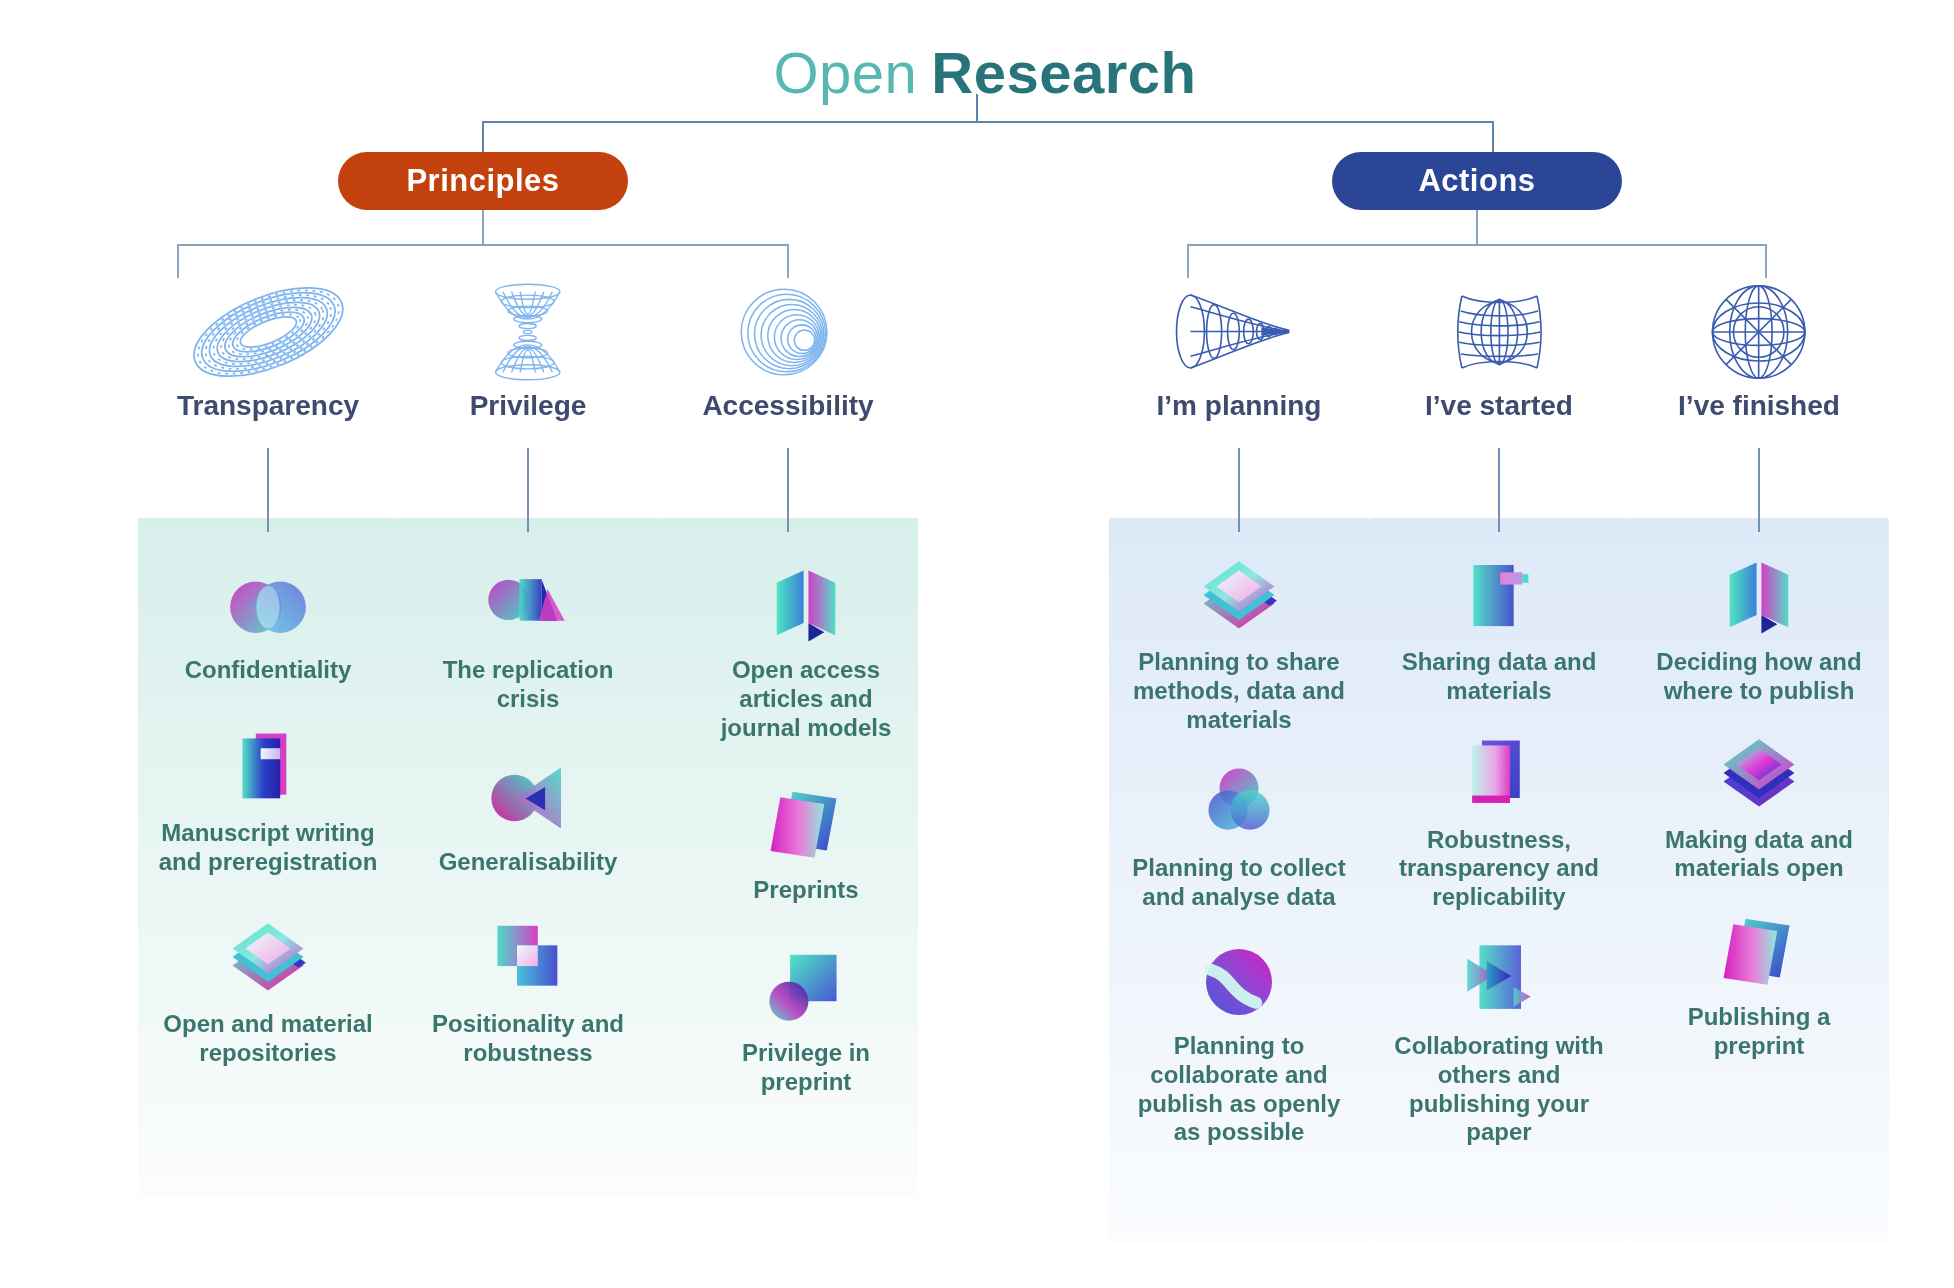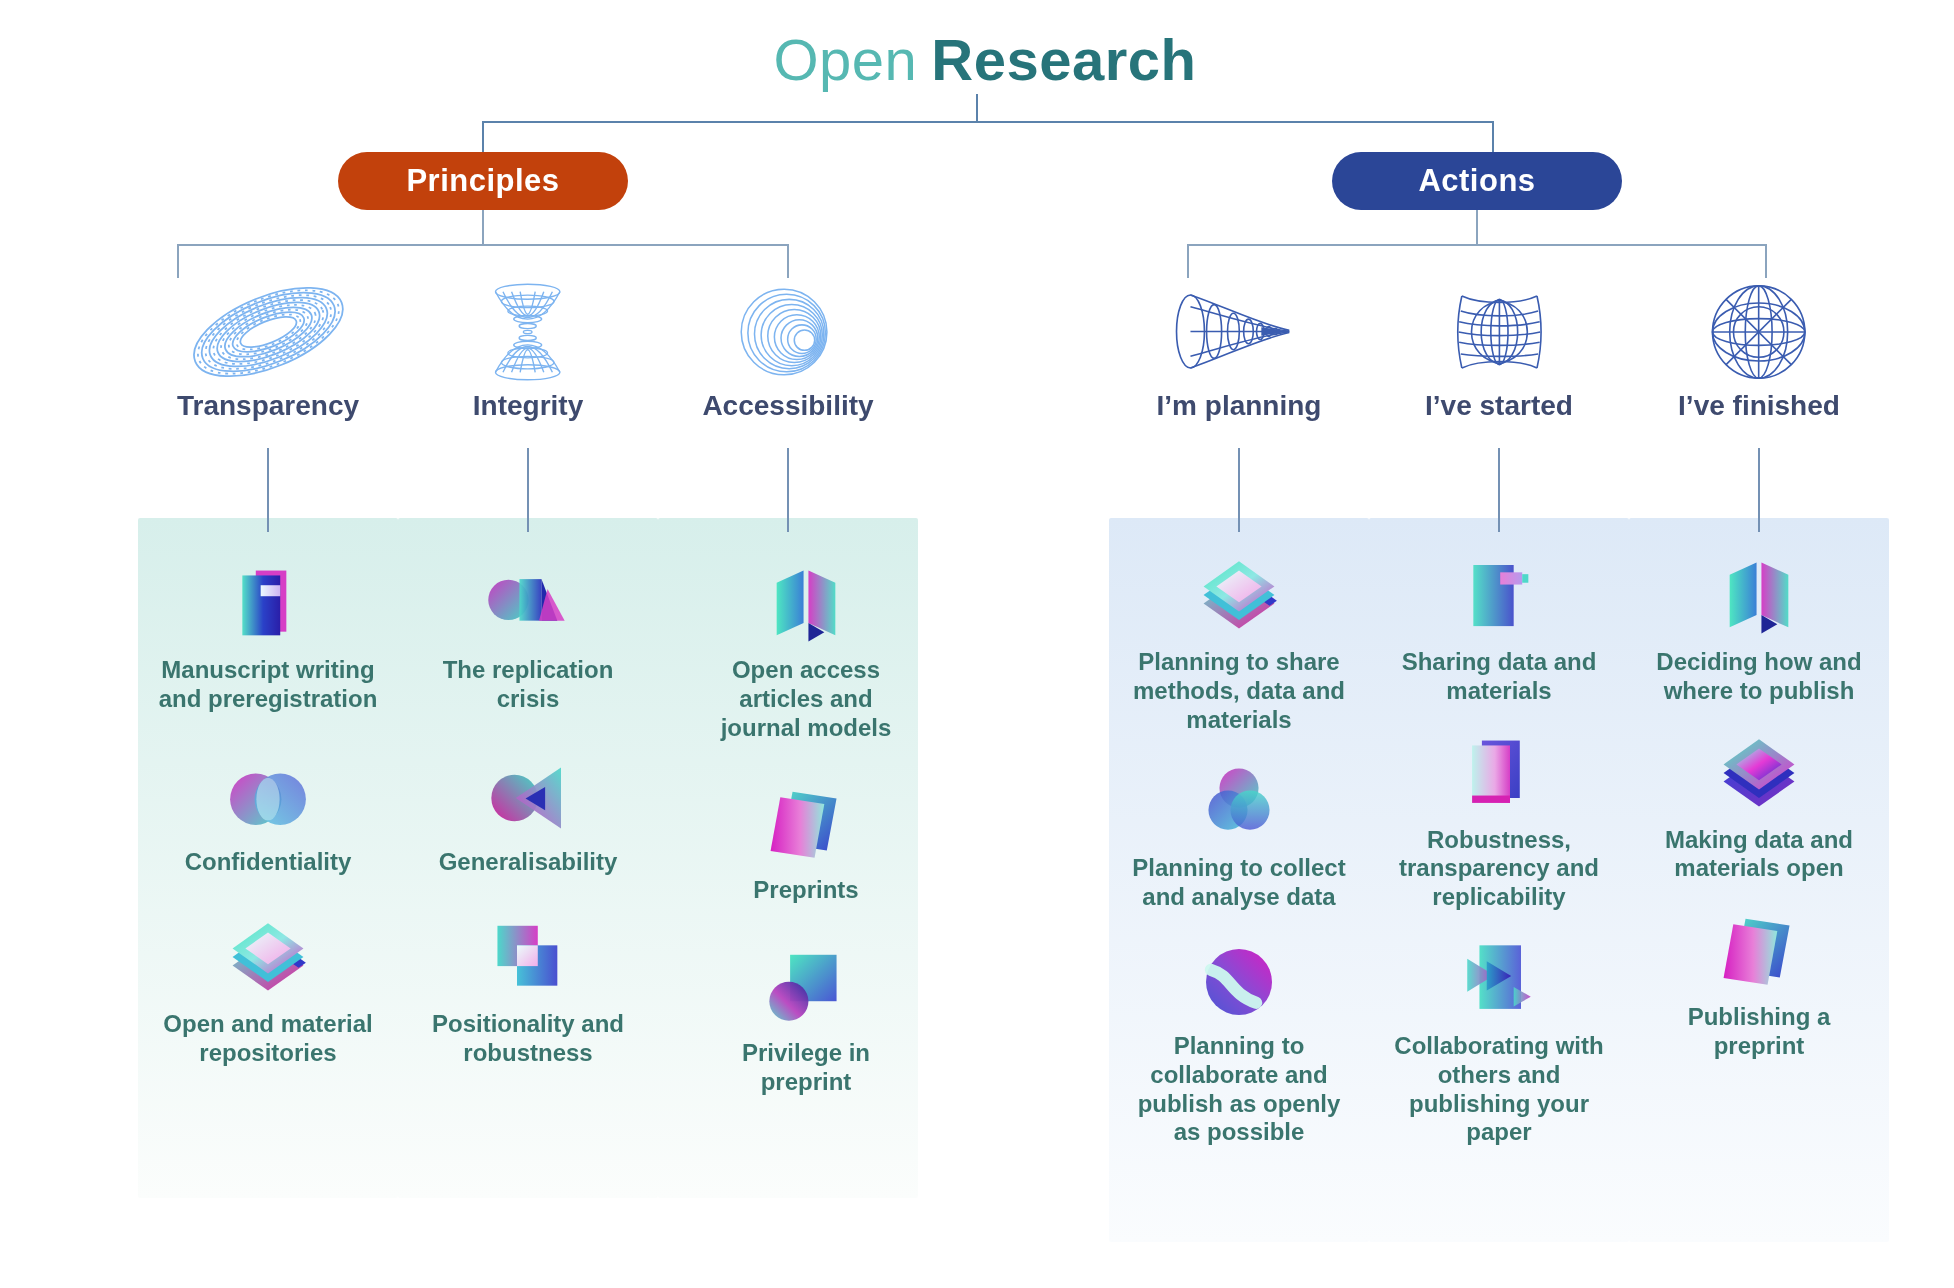--- a/index.html
+++ b/index.html
@@ -1,19 +1,19 @@
 <!DOCTYPE html>
 <html style="--title-light: #56b8b2; --title-dark: #27747a; --ctop: #5b82ab; --cgrp: #8ba4be; --stub: #7491b4; --header: #3e4a6e; --ilabel: #3a756e;"><head>
 <meta charset="utf-8">
 <style>
   html,body{margin:0;padding:0;background:#fff;}
   body{font-family:"Liberation Sans","DejaVu Sans",sans-serif;}
   .canvas{position:relative;width:1954px;height:1288px;background:#fff;overflow:hidden;}
 
-  .title{position:absolute;top:22px;left:8px;right:0;text-align:center;font-size:58px;letter-spacing:.5px;margin:4px;padding-left:8px;}
+  .title{position:absolute;top:22px;left:8px;right:0;text-align:center;font-size:58px;letter-spacing:.5px;margin:17px;padding-left:8px;}
   .t-light{color:var(--title-light);font-weight:400;margin-right:14px;}
   .t-bold{color:var(--title-dark);font-weight:700;}
 
   
   .tree-top{position:absolute;top:94px;left:0;width:100%;height:60px;}
   .tt-v{position:absolute;left:calc(50% - 1px);top:0;width:2px;height:27px;background:var(--ctop);}
   .tt-h{position:absolute;top:27px;left:24.72%;width:51.69%;height:2px;background:var(--ctop);}
   .tt-l{position:absolute;left:calc(24.72% - 1px);top:27px;width:2px;height:33px;background:var(--ctop);}
   .tt-r{position:absolute;left:calc(76.41% - 1px);top:27px;width:2px;height:33px;background:var(--ctop);}
 
@@ -87,56 +87,56 @@
               </g>
             </svg>
           </div>
           <div class="col-header">Transparency</div>
           <div class="col-stub"></div>
           <div class="panel panel-principles" style="background: linear-gradient(rgb(215, 239, 235) 0%, rgb(251, 253, 252) 100%);">
             <div class="item">
               <div class="item-icon">
                 <svg viewBox="0 0 72 72">
                   <defs>
+                    <linearGradient id="vn-l" x1="0" y1="0" x2="1" y2="1">
+                      <stop offset="0" stop-color="#d63ec6"></stop>
+                      <stop offset="1" stop-color="#4fd8cc"></stop>
+                    </linearGradient>
+                    <linearGradient id="vn-r" x1="1" y1="0" x2="0" y2="1">
+                      <stop offset="0" stop-color="#5a63d8"></stop>
+                      <stop offset="1" stop-color="#56c8e0"></stop>
+                    </linearGradient>
+                  </defs>
+                  <circle cx="26" cy="37" r="21" fill="url(#vn-l)"></circle>
+                  <circle cx="46" cy="37" r="21" fill="url(#vn-r)" opacity=".8"></circle>
+                  <ellipse cx="36" cy="37" rx="9.5" ry="17.5" fill="#e9fdf8" opacity=".45"></ellipse>
+                </svg>
+              </div>
+              <div class="item-label">Confidentiality</div>
+            </div>
+            <div class="item">
+              <div class="item-icon">
+                <svg viewBox="0 0 72 72">
+                  <defs>
                     <linearGradient id="nb-a" x1="0" y1="0" x2="1" y2="0">
                       <stop offset="0" stop-color="#54e0c8"></stop>
                       <stop offset=".55" stop-color="#2a41c8"></stop>
                       <stop offset="1" stop-color="#2a1ea8"></stop>
                     </linearGradient>
                     <linearGradient id="nb-t" x1="0" y1="0" x2="1" y2="0">
                       <stop offset="0" stop-color="#eafbff"></stop>
                       <stop offset="1" stop-color="#cdb4f2"></stop>
                     </linearGradient>
                   </defs>
                   <rect x="26" y="7" width="25" height="50" fill="#d63ec6"></rect>
                   <rect x="15" y="11" width="31" height="49" fill="url(#nb-a)"></rect>
                   <rect x="30" y="19" width="16" height="9" fill="url(#nb-t)"></rect>
                 </svg>
               </div>
               <div class="item-label">Manuscript writing and preregistration</div>
-            </div>
-            <div class="item">
-              <div class="item-icon">
-                <svg viewBox="0 0 72 72">
-                  <defs>
-                    <linearGradient id="vn-l" x1="0" y1="0" x2="1" y2="1">
-                      <stop offset="0" stop-color="#d63ec6"></stop>
-                      <stop offset="1" stop-color="#4fd8cc"></stop>
-                    </linearGradient>
-                    <linearGradient id="vn-r" x1="1" y1="0" x2="0" y2="1">
-                      <stop offset="0" stop-color="#5a63d8"></stop>
-                      <stop offset="1" stop-color="#56c8e0"></stop>
-                    </linearGradient>
-                  </defs>
-                  <circle cx="26" cy="37" r="21" fill="url(#vn-l)"></circle>
-                  <circle cx="46" cy="37" r="21" fill="url(#vn-r)" opacity=".8"></circle>
-                  <ellipse cx="36" cy="37" rx="9.5" ry="17.5" fill="#e9fdf8" opacity=".45"></ellipse>
-                </svg>
-              </div>
-              <div class="item-label">Confidentiality</div>
             </div>
             <div class="item">
               <div class="item-icon">
                 <svg viewBox="0 0 72 72">
                   <defs>
                     <linearGradient id="ld-t" x1="0" y1="0" x2="1" y2="1">
                       <stop offset="0" stop-color="#4ee6c2"></stop>
                       <stop offset=".5" stop-color="#8ee8e4"></stop>
                       <stop offset="1" stop-color="#d63ec6"></stop>
                     </linearGradient>
@@ -179,21 +179,21 @@
                 <ellipse cx="50" cy="53" rx="8" ry="2.4"></ellipse>
                 <ellipse cx="50" cy="35.5" rx="13" ry="3.4"></ellipse>
                 <ellipse cx="50" cy="59.5" rx="13" ry="3.4"></ellipse>
                 <ellipse cx="50" cy="28" rx="18.5" ry="4.6"></ellipse>
                 <ellipse cx="50" cy="67" rx="18.5" ry="4.6"></ellipse>
                 <ellipse cx="50" cy="19" rx="24.5" ry="5.8"></ellipse>
                 <ellipse cx="50" cy="76" rx="24.5" ry="5.8"></ellipse>
               </g>
             </svg>
           </div>
-          <div class="col-header">Integrity</div>
+          <div class="col-header">Privilege</div>
           <div class="col-stub"></div>
           <div class="panel panel-principles" style="background: linear-gradient(rgb(215, 239, 235) 0%, rgb(251, 253, 252) 100%);">
             <div class="item">
               <div class="item-icon">
                 <svg viewBox="0 0 72 72">
                   <defs>
                     <linearGradient id="rp-c" x1="0" y1="0" x2="1" y2="1">
                       <stop offset="0" stop-color="#c93ec2"></stop>
                       <stop offset="1" stop-color="#43d6c6"></stop>
                     </linearGradient>

